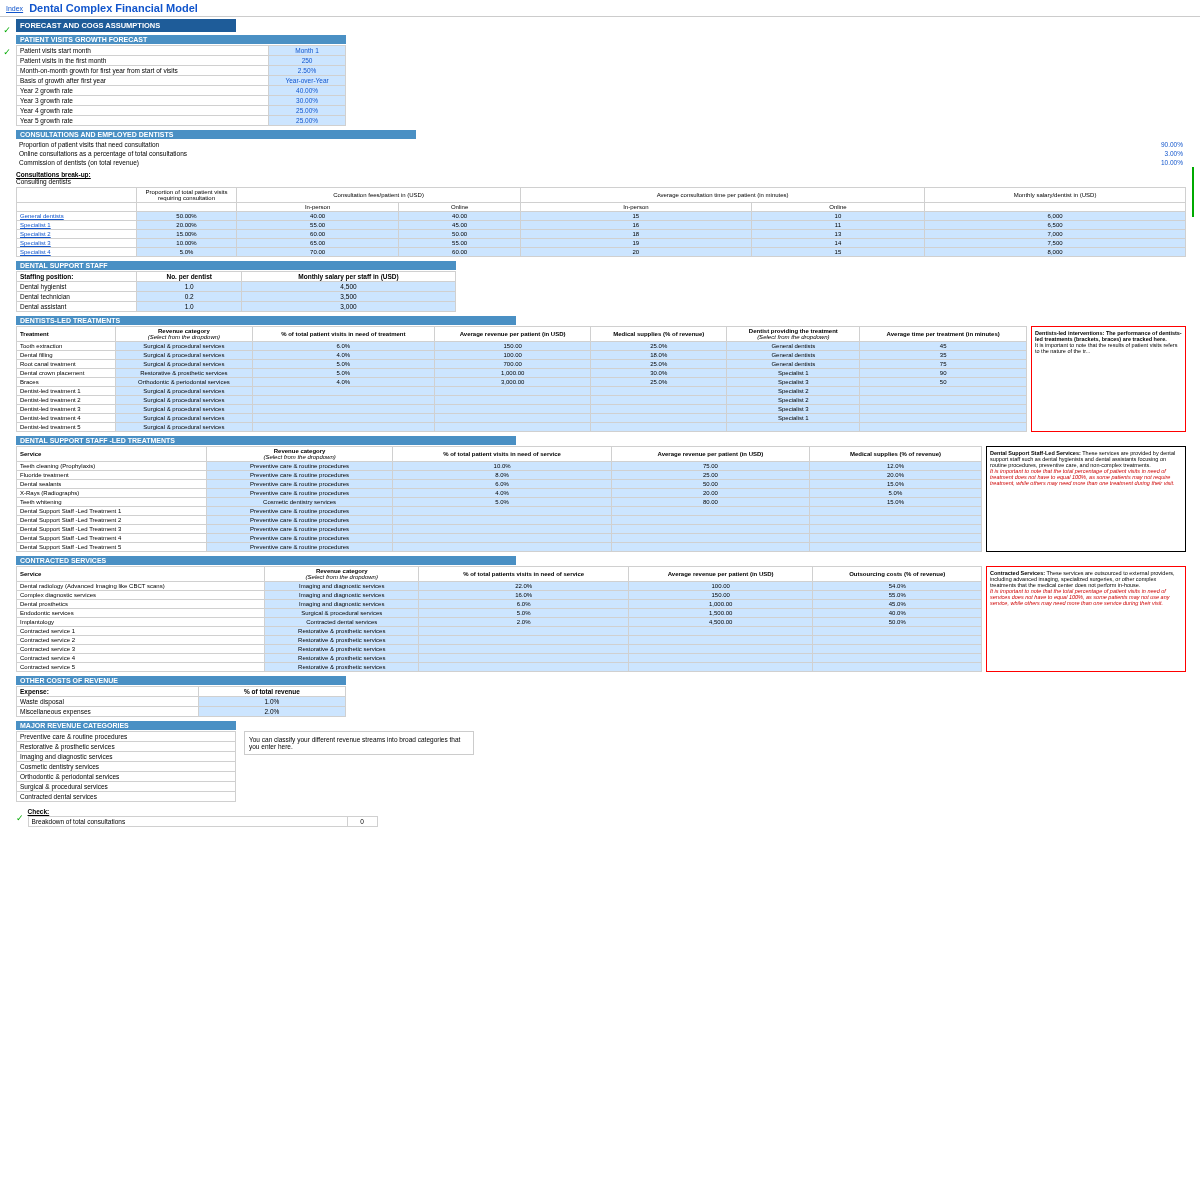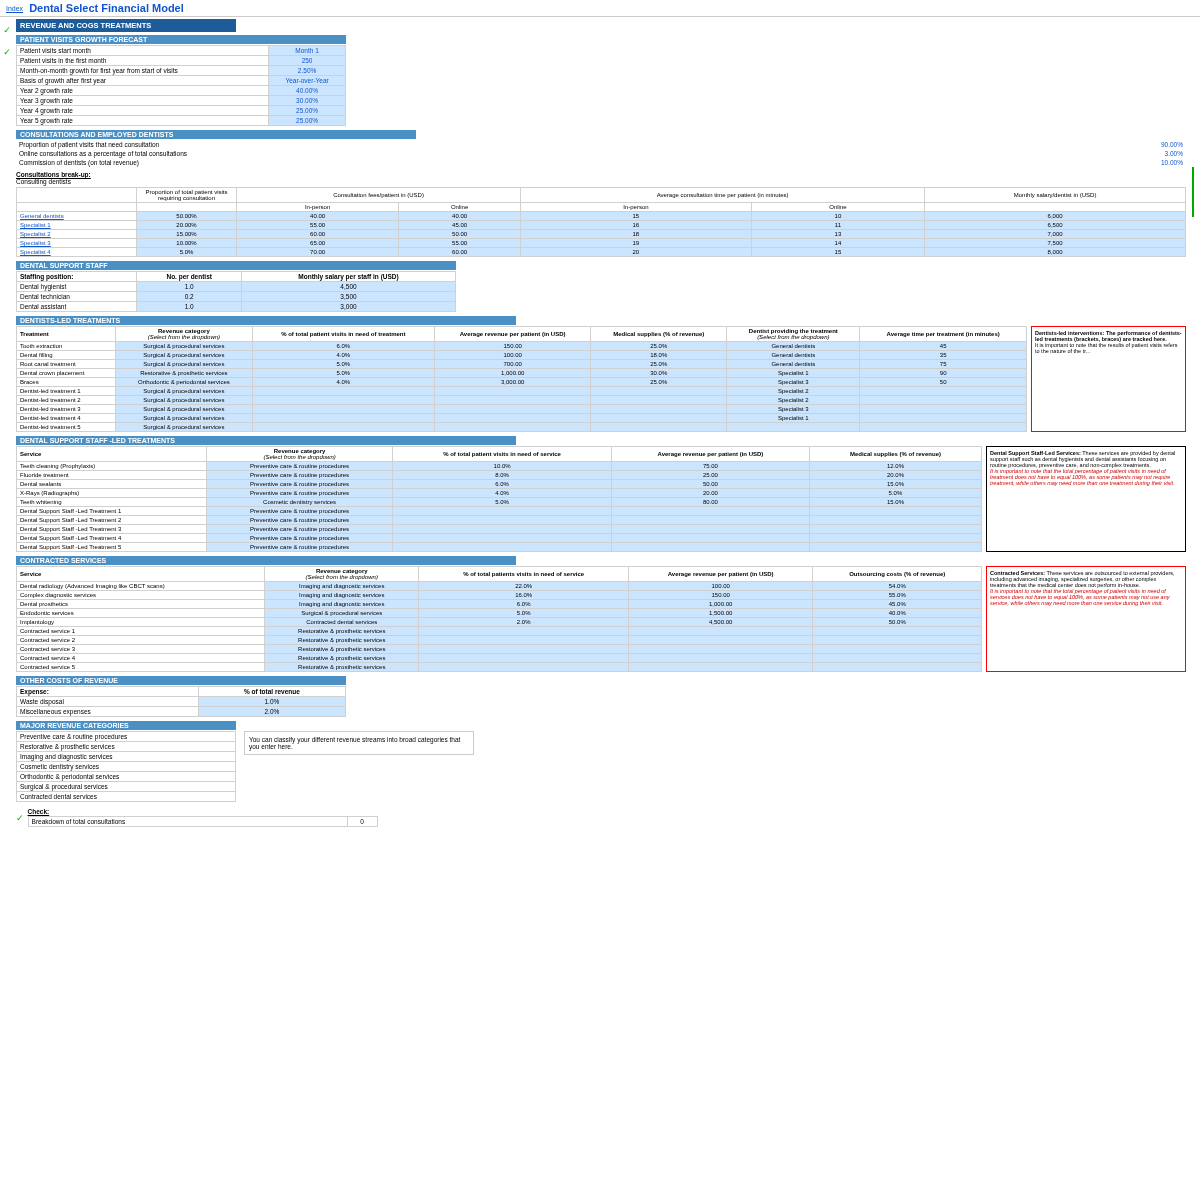--- a/index.html
+++ b/index.html
@@ -19,33 +19,33 @@
     td, th {
       border: 1px solid #d0d0d0;
       padding: 1px 3px;
     }
   </style>
 </head>
 <body>
 
 <div style="display:flex;align-items:center;padding:2px 6px;border-bottom:1px solid #ccc;background:#fff;">
   <span style="color:#1155cc;text-decoration:underline;font-size:7px;margin-right:6px;cursor:pointer;">Index</span>
-  <span style="font-size:11px;font-weight:bold;color:#1155cc;font-family:Arial,sans-serif;">Dental Select Financial Model</span>
+  <span style="font-size:11px;font-weight:bold;color:#1155cc;font-family:Arial,sans-serif;">Dental Complex Financial Model</span>
 </div>
 
 <div style="display:flex;position:relative;">
   <div style="width:14px;padding-top:8px;display:flex;flex-direction:column;gap:12px;align-items:center;">
     <span style="color:#00aa00;font-size:9px;">✓</span>
     <span style="color:#00aa00;font-size:9px;">✓</span>
   </div>
 
   <div style="flex:1;padding:2px 6px 6px 2px;font-family:Arial,sans-serif;font-size:6.5px;">
 
     
-    <div style="background:#1e5c99;color:#fff;font-weight:bold;font-size:7.5px;padding:2px 4px;margin-bottom:3px;display:inline-block;min-width:220px;">REVENUE AND COGS TREATMENTS</div>
+    <div style="background:#1e5c99;color:#fff;font-weight:bold;font-size:7.5px;padding:2px 4px;margin-bottom:3px;display:inline-block;min-width:220px;">FORECAST AND COGS ASSUMPTIONS</div>
 
     
     <div>
       <div style="background:#4a90c4;color:#fff;font-size:7px;font-weight:bold;padding:1px 4px;margin-bottom:1px;display:inline-block;min-width:330px;">PATIENT VISITS GROWTH FORECAST</div>
       <table style="width:330px;border-collapse:collapse;">
         <tbody id="patient-visits-body">
             <tr>
     <td style="border:1px solid #d0d0d0;padding:1px 3px;font-size:6.5px;">Patient visits start month</td>
     <td style="border:1px solid #d0d0d0;padding:1px 3px;font-size:6.5px;text-align:center;background:#cce5ff;color:#1155cc;">Month 1</td>
   </tr>

